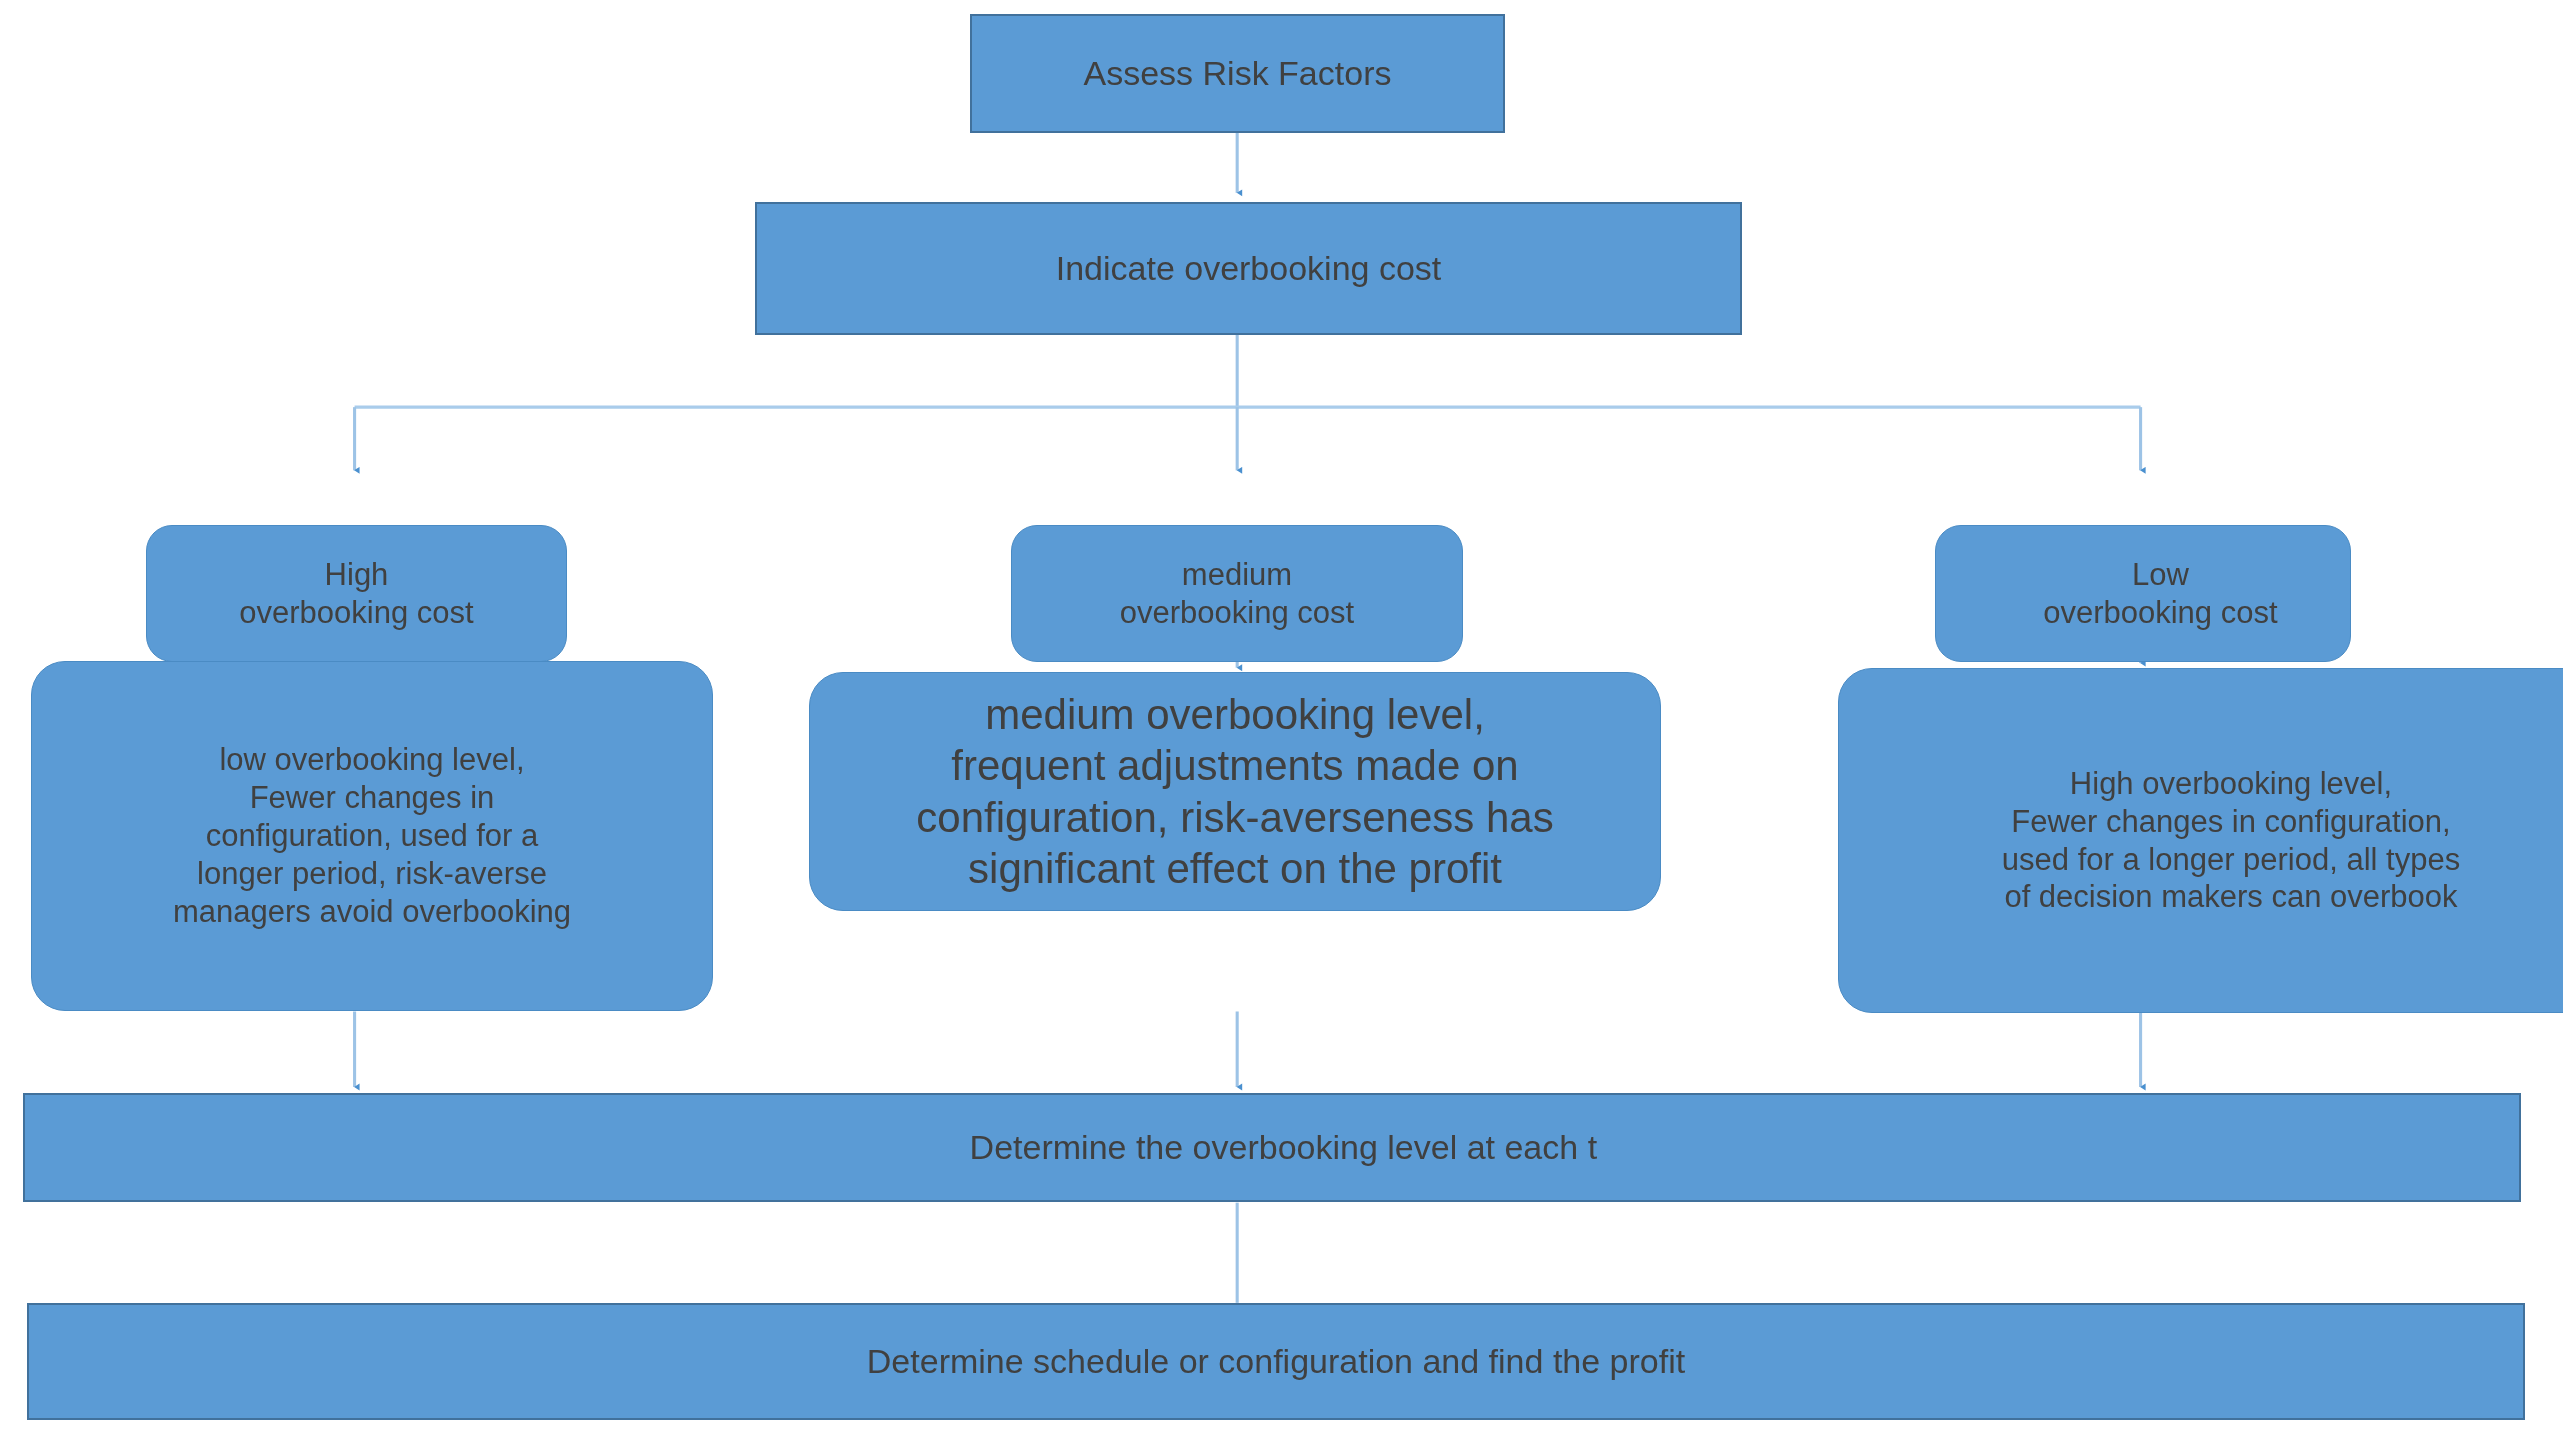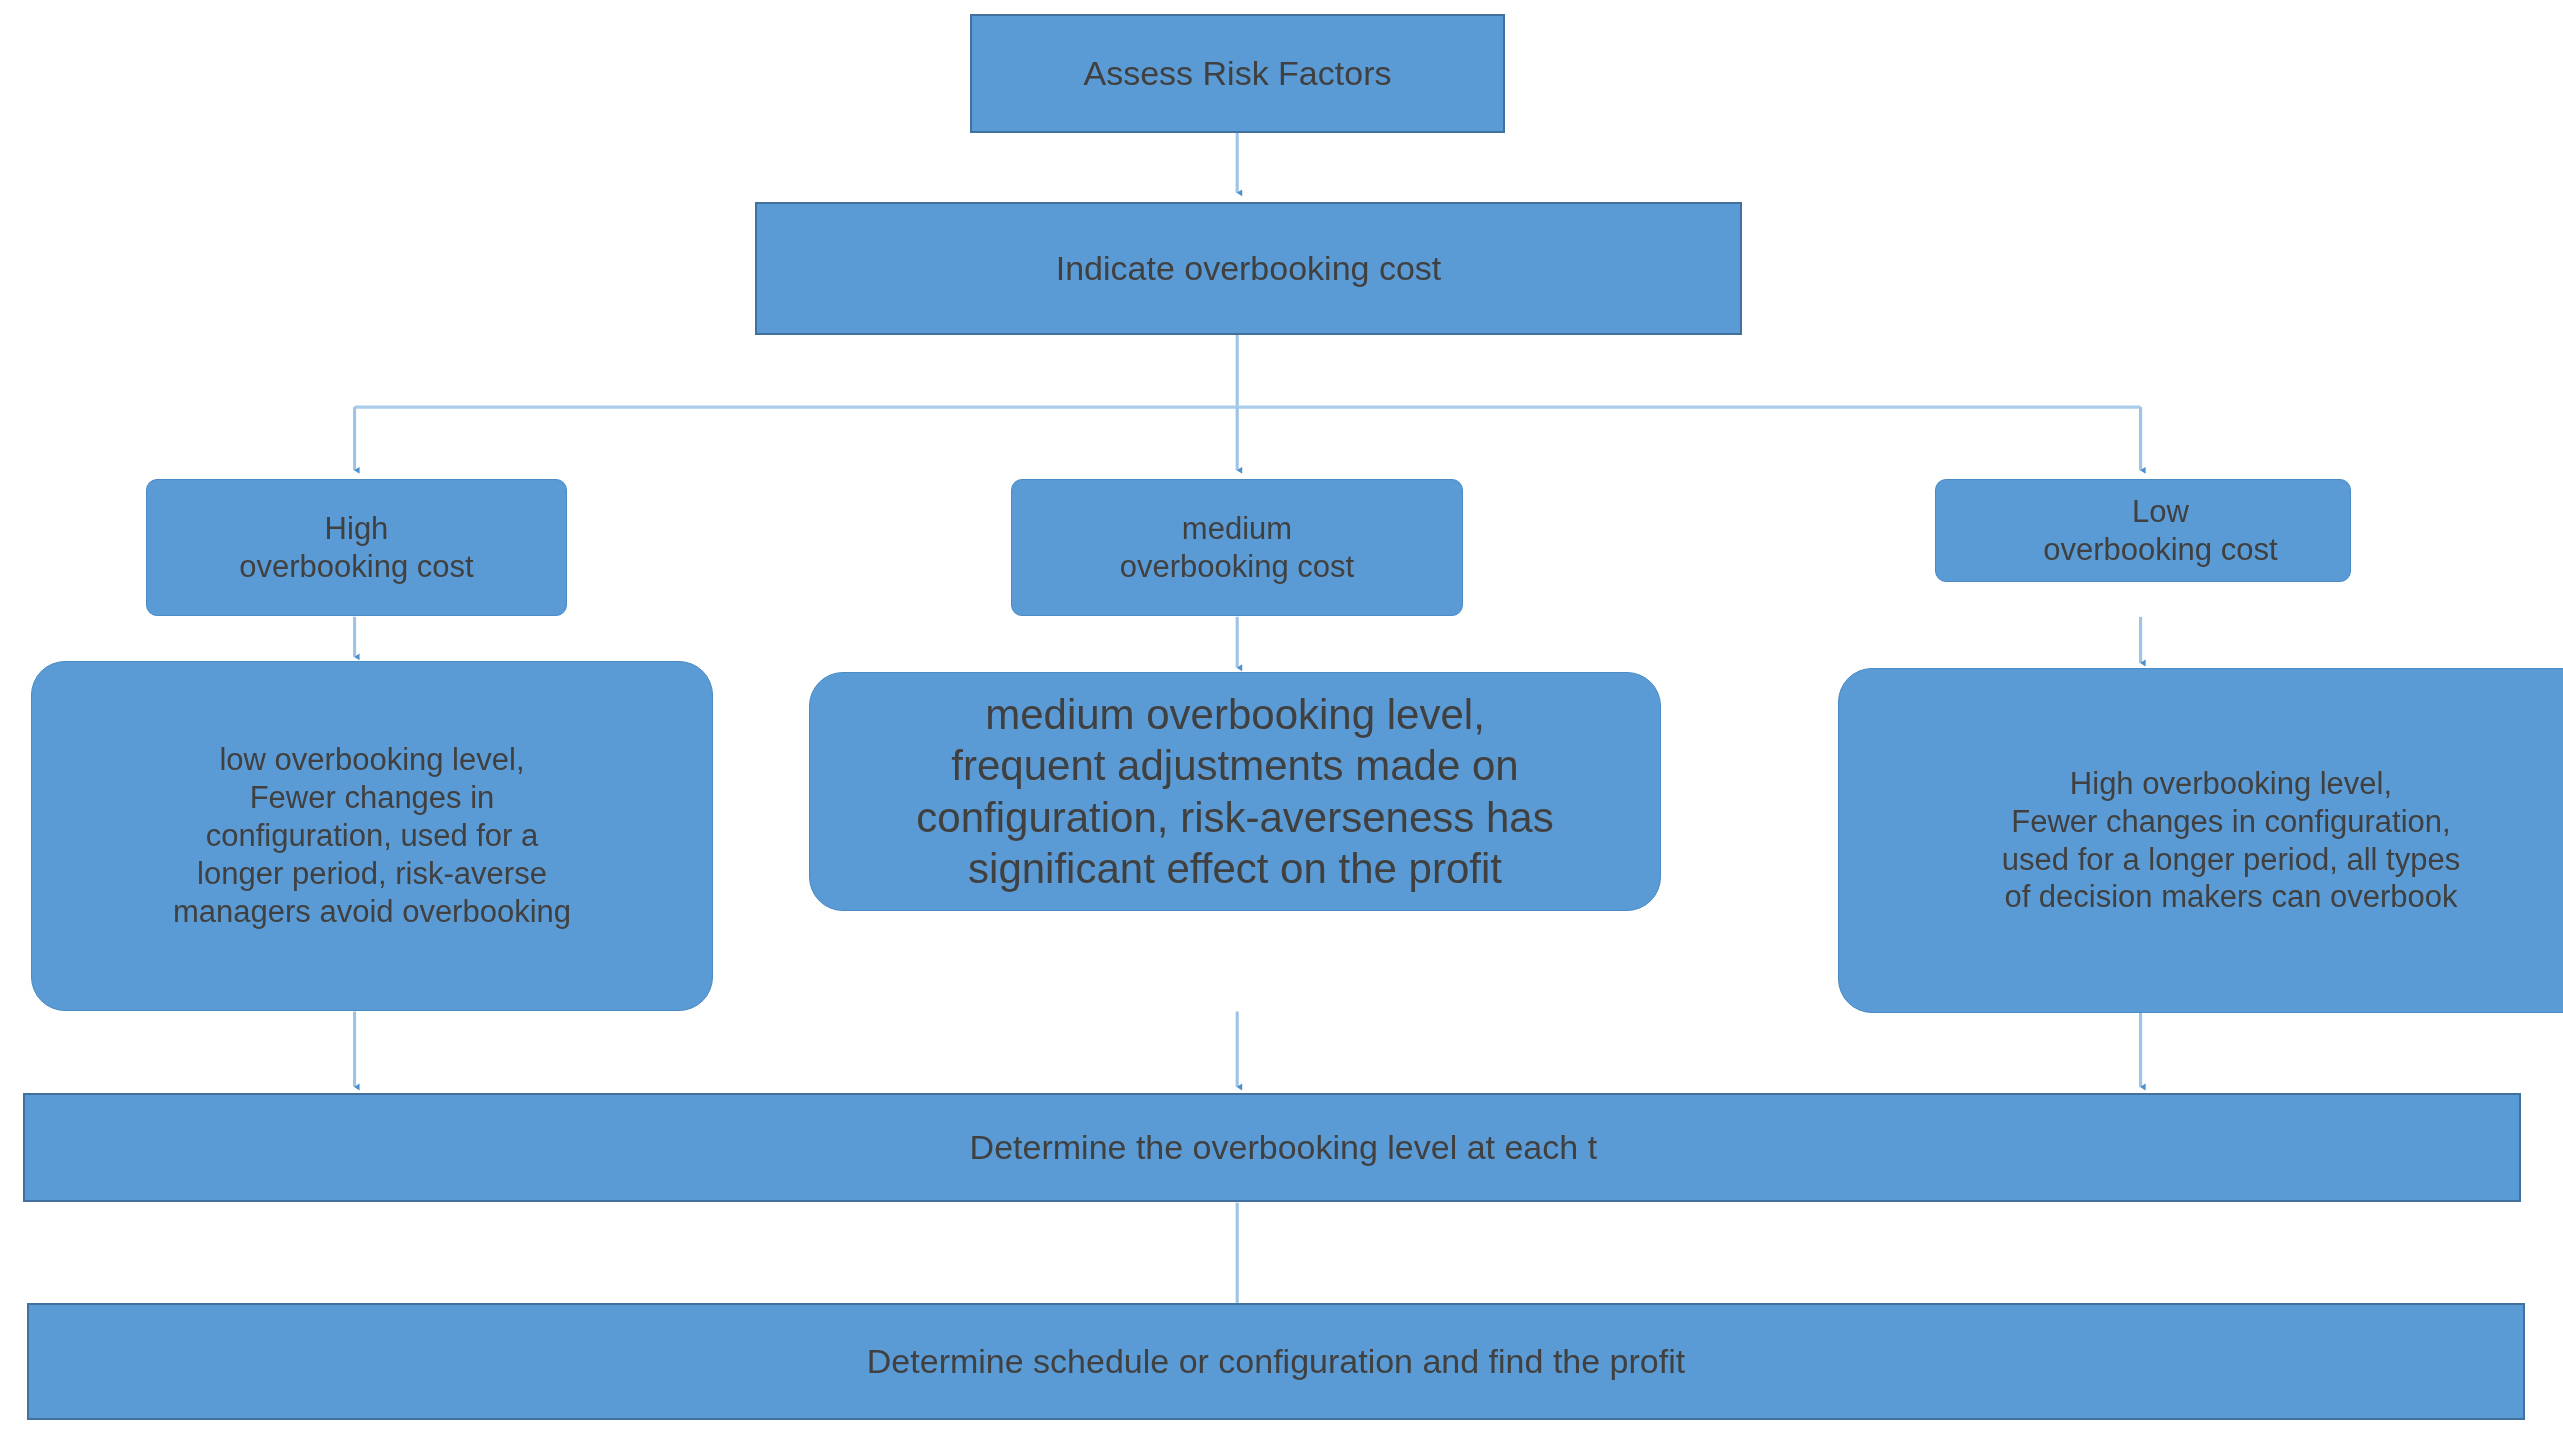--- a/index.html
+++ b/index.html
@@ -39,21 +39,22 @@
     white-space: pre-line;
     font-weight: 400;
     z-index: 2;
   }
   .node.rect {
     border: 2.3px solid #41719C;
     border-radius: 0;
   }
   .node.rounded {
     border: 0.8px solid #4A8BC4;
-    border-radius: 11px;
+    border-radius: 26px;
+    margin-top: 46px;
   }
   .node.rounded-lg {
     border: 0.8px solid #4A8BC4;
     border-radius: 34px;
   }
 
   
   #node-assess-risk {
     left: 970px; top: 14px; width: 535px; height: 119px;
     font-size: 34px;
@@ -64,21 +65,21 @@
   }
   #node-high-cost {
     left: 146px; top: 479px; width: 421px; height: 137px;
     font-size: 31px;
   }
   #node-medium-cost {
     left: 1011px; top: 479px; width: 452px; height: 137px;
     font-size: 31px;
   }
   #node-low-cost {
-    left: 1935px; top: 479px; width: 416px; height: 103px;
+    left: 1935px; top: 479px; width: 416px; height: 137px;
     font-size: 31px;
     padding-left: 44px;
   }
   #node-high-desc {
     left: 31px; top: 661px; width: 682px; height: 350px;
     font-size: 31px;
   }
   #node-medium-desc {
     left: 809px; top: 672px; width: 852px; height: 239px;
     font-size: 42px;

